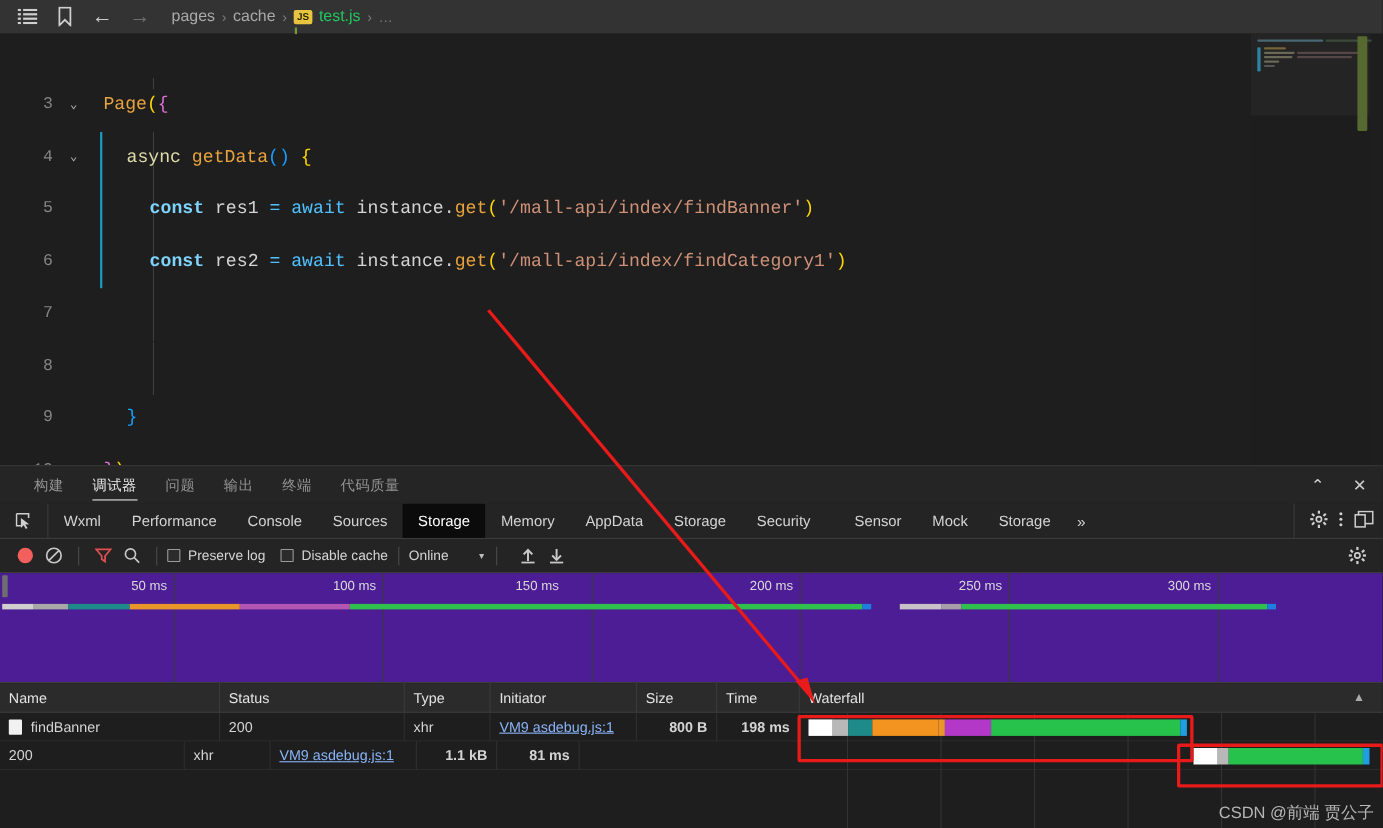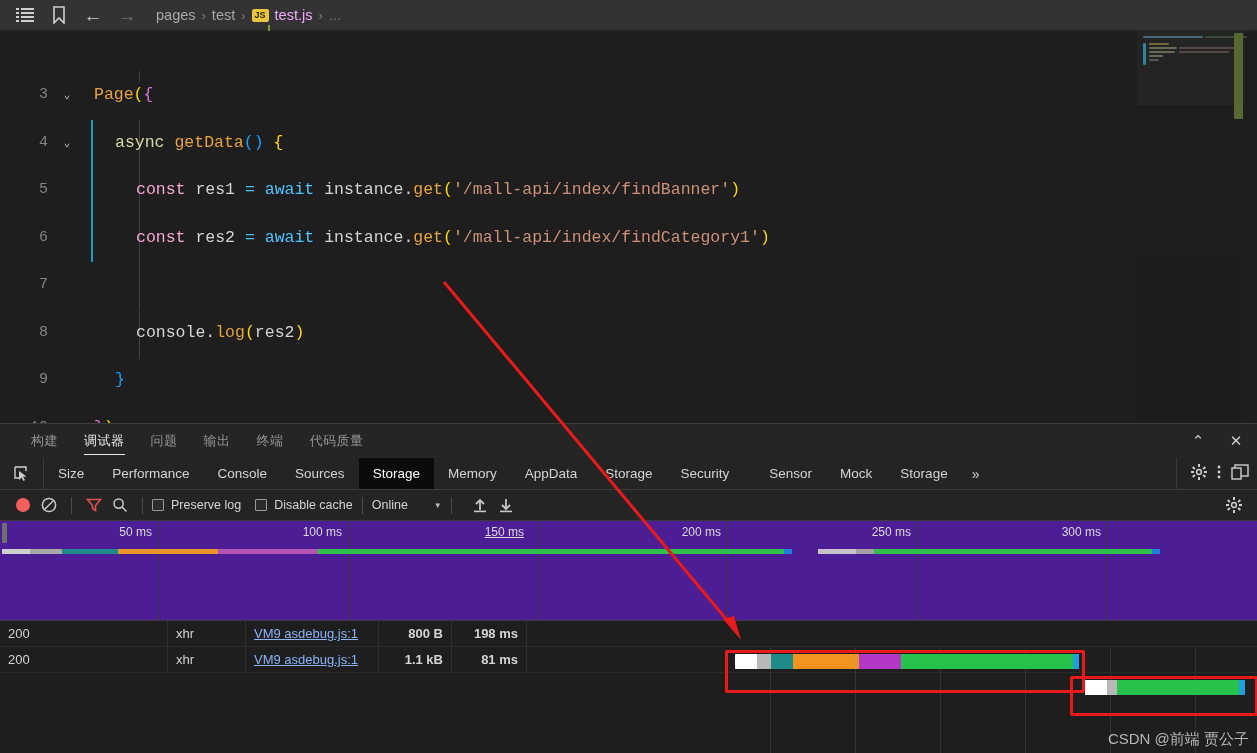--- a/index.html
+++ b/index.html
@@ -26,21 +26,21 @@
   }
   .tb-icon svg { display: block; }
   .tb-arrow { color: #cccccc; font-size: 19px; line-height: 1; }
   .tb-arrow.dim { color: #6f6f6f; }
   .crumbs {
     display: flex; align-items: center;
     margin-left: 12px; gap: 6px;
     font-size: 14.5px; color: #a9a9a9;
   }
   .crumbs .sep { color: #7c7c7c; font-size: 13px; }
-  .crumbs .cur { color: #f0abfc; text-align: center; }
+  .crumbs .cur { color: #22c55e; text-align: center; }
   .js-badge {
     background: #e8c441; color: #2b2b00;
     font-size: 9px; font-weight: bold;
     border-radius: 2px; padding: 1px 3px;
     font-family: "Liberation Sans", sans-serif;
     line-height: 11px;
   }
   .green-tick {
     position: absolute; left: 268px; bottom: -4px;
     width: 2px; height: 9px; background: #7a9a3a;
@@ -69,21 +69,21 @@
   }
   .code-text { white-space: pre; }
   .g-fn      { color: #dcdcaa; }
   .g-str     { color: #ce9178; }
   .g-plain   { color: #d4d4d4; }
   .g-blue    { color: #4fc1ff; }
   .g-par1    { color: #ffd700; }
   .g-par2    { color: #da70d6; }
   .g-par3    { color: #179fff; }
   .g-await   { color: #4fc1ff; }
-  .g-const   { color: #f9a8d4; }
+  .g-const   { color: #7dd3fc; font-weight: bold; }
   .g-page    { color: #e8a33d; }
 
   .indent-guide {
     position: absolute; width: 1px; background: #404040;
   }
   .active-guide {
     position: absolute; width: 2px; background: #1b9cc4;
   }
 
   .minimap {
@@ -250,21 +250,21 @@
   <div class="tb-icon">
     <span class="tb-arrow">←</span>
   </div>
   <div class="tb-icon">
     <span class="tb-arrow dim">→</span>
   </div>
 
   <div class="crumbs">
     <span>pages</span>
     <span class="sep">›</span>
-    <span>test</span>
+    <span>cache</span>
     <span class="sep">›</span>
     <span class="js-badge">JS</span>
     <span class="cur">test.js</span>
     <span class="sep">›</span>
     <span class="sep">…</span>
   </div>
   <div class="green-tick"></div>
 </div>
 
 <div class="editor">
@@ -294,21 +294,20 @@
         <span class="fold"></span>
         <span class="code-text" style="padding-left: 60px;"><span class="g-const">const</span><span class="g-plain"> res2 </span><span class="g-blue">=</span><span class="g-plain"> </span><span class="g-await">await</span><span class="g-plain"> instance</span><span class="g-plain">.</span><span class="g-page">get</span><span class="g-par1">(</span><span class="g-str">'/mall-api/index/findCategory1'</span><span class="g-par1">)</span></span>
       </div>
       <div class="code-line" style="top: 230px;">
         <span class="lineno">7</span>
         <span class="fold"></span>
       </div>
       <div class="code-line" style="top: 277.5px;">
         <span class="lineno">8</span>
         <span class="fold"></span>
-        <span class="code-text" style="padding-left: 60px;"><span class="g-plain">console</span><span class="g-plain">.</span><span class="g-page">log</span><span class="g-par1">(</span><span class="g-plain">res2</span><span class="g-par1">)</span></span>
       </div>
       <div class="code-line" style="top: 325px;">
         <span class="lineno">9</span>
         <span class="fold"></span>
         <span class="code-text" style="padding-left: 39px;"><span class="g-par3">}</span></span>
       </div>
       <div class="code-line" style="top: 372.5px;">
         <span class="lineno">10</span>
         <span class="fold"></span>
         <span class="code-text" style="padding-left: 18px;"><span class="g-par2">}</span><span class="g-par1">)</span></span>
@@ -361,21 +360,21 @@
   <div class="devtools">
 
     <div class="dt-tabs">
       <div class="dt-cursor">
         <svg width="16" height="16" viewBox="0 0 16 16">
           <path d="M1 1 h11 v4 M1 1 v11 h4" fill="none" stroke="#cfcfcf" stroke-width="1.4"></path>
           <path d="M5 5 L5 14 L7.5 11.5 L9.5 15 L11 14 L9 10.8 L12.5 10.5 Z" fill="#cfcfcf"></path>
         </svg>
       </div>
       <div class="dt-tab">
-          <span>Size</span>
+          <span>Wxml</span>
         </div>
       <div class="dt-tab">
           <span>Performance</span>
         </div>
       <div class="dt-tab">
           <span>Console</span>
         </div>
       <div class="dt-tab">
           <span>Sources</span>
         </div>
@@ -511,21 +510,21 @@
     </div>
 
     <div class="overview">
       <div class="ov-handle"></div>
       <div id="ov-ticks">
           <div class="ov-tick" style="left: 158px;"></div>
           <div class="ov-label" style="left: 158px;">50 ms</div>
           <div class="ov-tick" style="left: 348px;"></div>
           <div class="ov-label" style="left: 348px;">100 ms</div>
           <div class="ov-tick" style="left: 538px;"></div>
-          <div class="ov-label" style="left: 530px; text-decoration: underline;">150 ms</div>
+          <div class="ov-label" style="left: 514px;">150 ms</div>
           <div class="ov-tick" style="left: 727px;"></div>
           <div class="ov-label" style="left: 727px;">200 ms</div>
           <div class="ov-tick" style="left: 917px;"></div>
           <div class="ov-label" style="left: 917px;">250 ms</div>
           <div class="ov-tick" style="left: 1107px;"></div>
           <div class="ov-label" style="left: 1107px;">300 ms</div>
         </div>
       <div id="ov-bars">
           <div class="ov-band" style="left: 2px; width: 28px; background: rgb(207, 207, 207); top: 28px;"></div>
           <div class="ov-band" style="left: 30px; width: 32px; background: rgb(168, 168, 168); top: 28px;"></div>
@@ -536,22 +535,38 @@
           <div class="ov-band" style="left: 784px; width: 8px; background: rgb(31, 127, 224); top: 28px;"></div>
           <div class="ov-band" style="left: 818px; width: 38px; background: rgb(200, 194, 200); top: 28px;"></div>
           <div class="ov-band" style="left: 856px; width: 18px; background: rgb(168, 158, 168); top: 28px;"></div>
           <div class="ov-band" style="left: 874px; width: 278px; background: rgb(47, 192, 78); top: 28px;"></div>
           <div class="ov-band" style="left: 1152px; width: 8px; background: rgb(31, 127, 224); top: 28px;"></div>
         </div>
 
     </div>
 
     <div class="req-table">
+      <div class="req-head">
+        <div class="rh" style="width:200px">Name</div>
+        <div class="rh" style="width:168px">Status</div>
+        <div class="rh" style="width:78px">Type</div>
+        <div class="rh" style="width:133px">Initiator</div>
+        <div class="rh" style="width:73px">Size</div>
+        <div class="rh" style="width:75px">Time</div>
+        <div class="rh" style="flex:1; border-right:none">
+          <span>Waterfall</span>
+          <span class="sort-arrow">▲</span>
+        </div>
+      </div>
 
       <div class="req-row">
+        <div class="rc" style="width:200px">
+          <span class="file-ico"></span>
+          <span>findBanner</span>
+        </div>
         <div class="rc" style="width:168px">200</div>
         <div class="rc" style="width:78px">xhr</div>
         <div class="rc" style="width:133px">
           <span class="link">VM9 asdebug.js:1</span>
         </div>
         <div class="rc num" style="width:73px">800 B</div>
         <div class="rc num" style="width:75px">198 ms</div>
         <div class="rc" style="flex:1; border-right:none"></div>
       </div>
 

